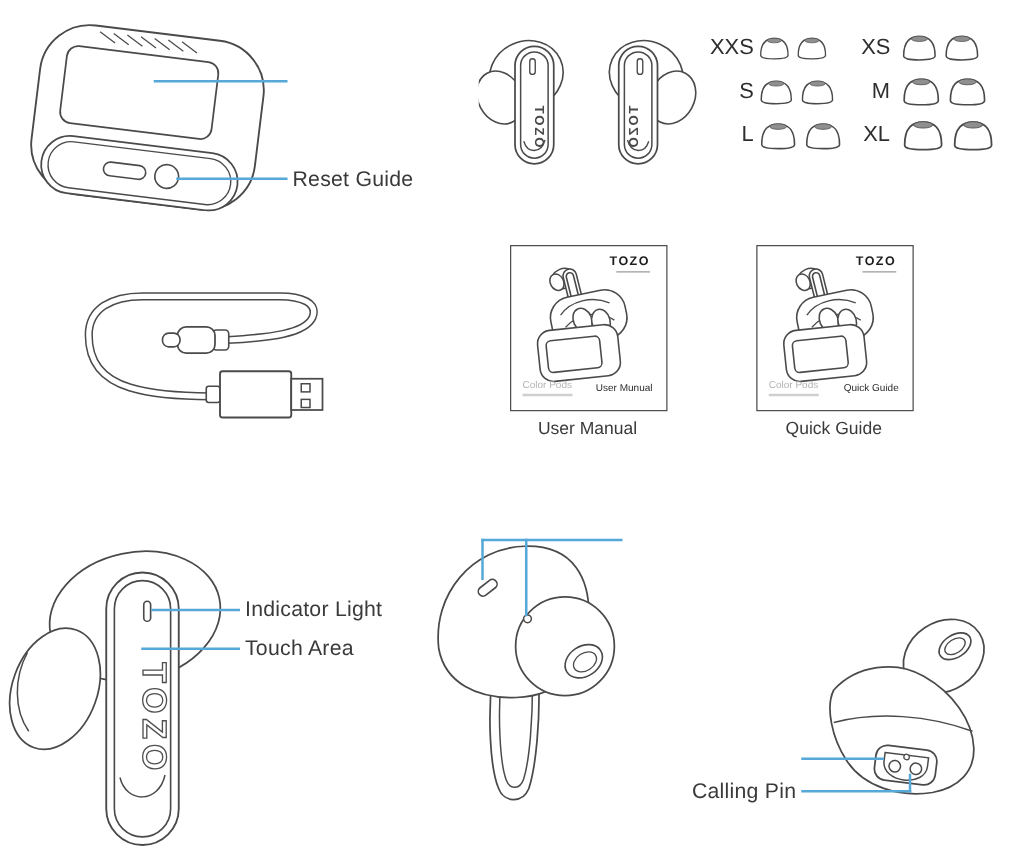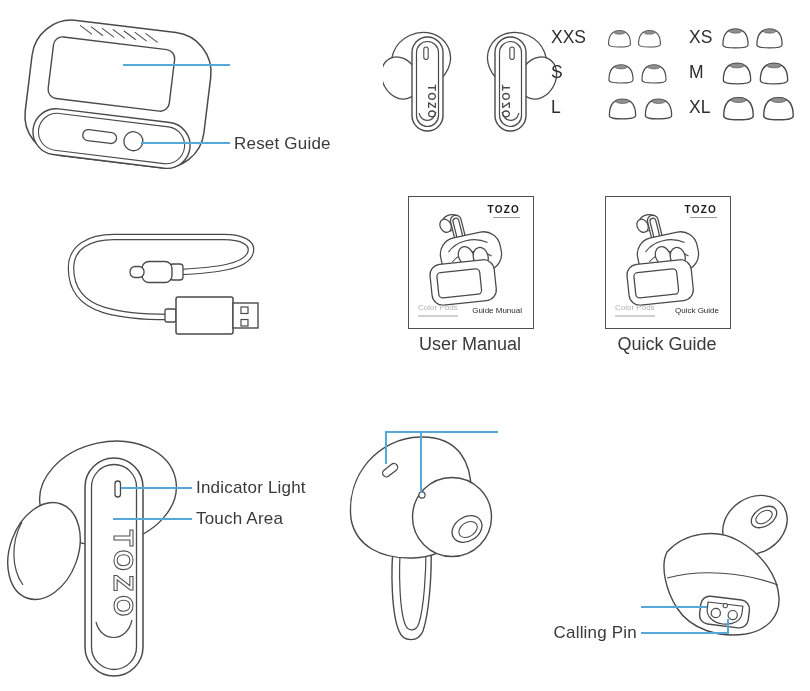--- a/index.html
+++ b/index.html
@@ -6,32 +6,32 @@
   .canvas{position:relative;width:810px;height:691px;background:#fff;overflow:hidden;
           font-family:"Liberation Sans",sans-serif;color:#3a3a3a;}
   svg{display:block;}
   .part{position:absolute;}
   .lbl{position:absolute;font-size:17px;line-height:20px;white-space:nowrap;color:#3a3a3a;letter-spacing:.2px;}
   .lbl-r{text-align:right;}
   .lead{position:absolute;background:#56a8d8;}
   .lead.h{height:2px;} .lead.v{width:2px;}
   
   .tips{position:absolute;left:551px;top:20px;display:grid;grid-template-columns:52px 86px 23px 100px;grid-auto-rows:35px;align-items:center;}
-  .tip-label{font-size:17.5px;color:#2e2e2e;}
+  .tip-label{text-align:right;font-size:17.5px;color:#2e2e2e;}
   .tip-pair{display:flex;align-items:center;gap:5px;padding-left:4px;}
   .tip-pair.r{padding-left:9px;}
   
   .booklet{position:absolute;width:124px;height:131px;border:1px solid #4f4f4f;background:#fff;}
   .cover-logo{position:absolute;top:7px;right:13px;font-size:10px;font-weight:bold;letter-spacing:1.2px;color:#1c1c1c;}
   .cover-logo-line{position:absolute;top:20px;right:13px;width:27px;height:1px;background:#9a9a9a;}
   .cover-art{position:absolute;left:18px;top:14px;}
   .cover-product{position:absolute;left:9px;top:106px;font-size:8px;color:#b3b3b3;}
   .cover-product-line{position:absolute;left:9px;top:118px;width:40px;height:2px;background:#cfcfcf;}
   .cover-title{position:absolute;right:11px;top:109px;font-size:8px;color:#2b2b2b;}
-  .caption{position:absolute;width:124px;text-align:center;font-size:18px;color:#3a3a3a;top:334px;}
+  .caption{position:absolute;width:124px;text-align:center;font-size:14px;color:#3a3a3a;top:334px;}
 </style>
 </head>
 <body>
 
 <div class="canvas">
 
   <svg width="0" height="0" style="position:absolute" aria-hidden="true">
     <defs>
       <symbol id="tip-shape" viewBox="0 0 40 32">
         <path d="M2.5 26 C2.5 9 10 4.5 20 4.5 C30 4.5 37.5 9 37.5 26 C37.5 29 32 30.5 20 30.5 C8 30.5 2.5 29 2.5 26 Z" fill="#fff" stroke="#4a4a4a" stroke-width="1.7"></path>
@@ -166,21 +166,21 @@
   </svg>
 
   <div class="booklet" style="left:408px;top:196px">
     <div class="cover-logo">TOZO</div>
     <div class="cover-logo-line"></div>
     <svg class="cover-art" width="86" height="96">
         <use href="#cover-art"></use>
       </svg>
     <div class="cover-product">Color Pods</div>
     <div class="cover-product-line"></div>
-    <div class="cover-title">Guide Munual</div>
+    <div class="cover-title">User Munual</div>
   </div>
   <div class="caption" style="left:408px">User Manual</div>
 
   <div class="booklet" style="left:605px;top:196px">
     <div class="cover-logo">TOZO</div>
     <div class="cover-logo-line"></div>
     <svg class="cover-art" width="86" height="96">
         <use href="#cover-art"></use>
       </svg>
     <div class="cover-product">Color Pods</div>

